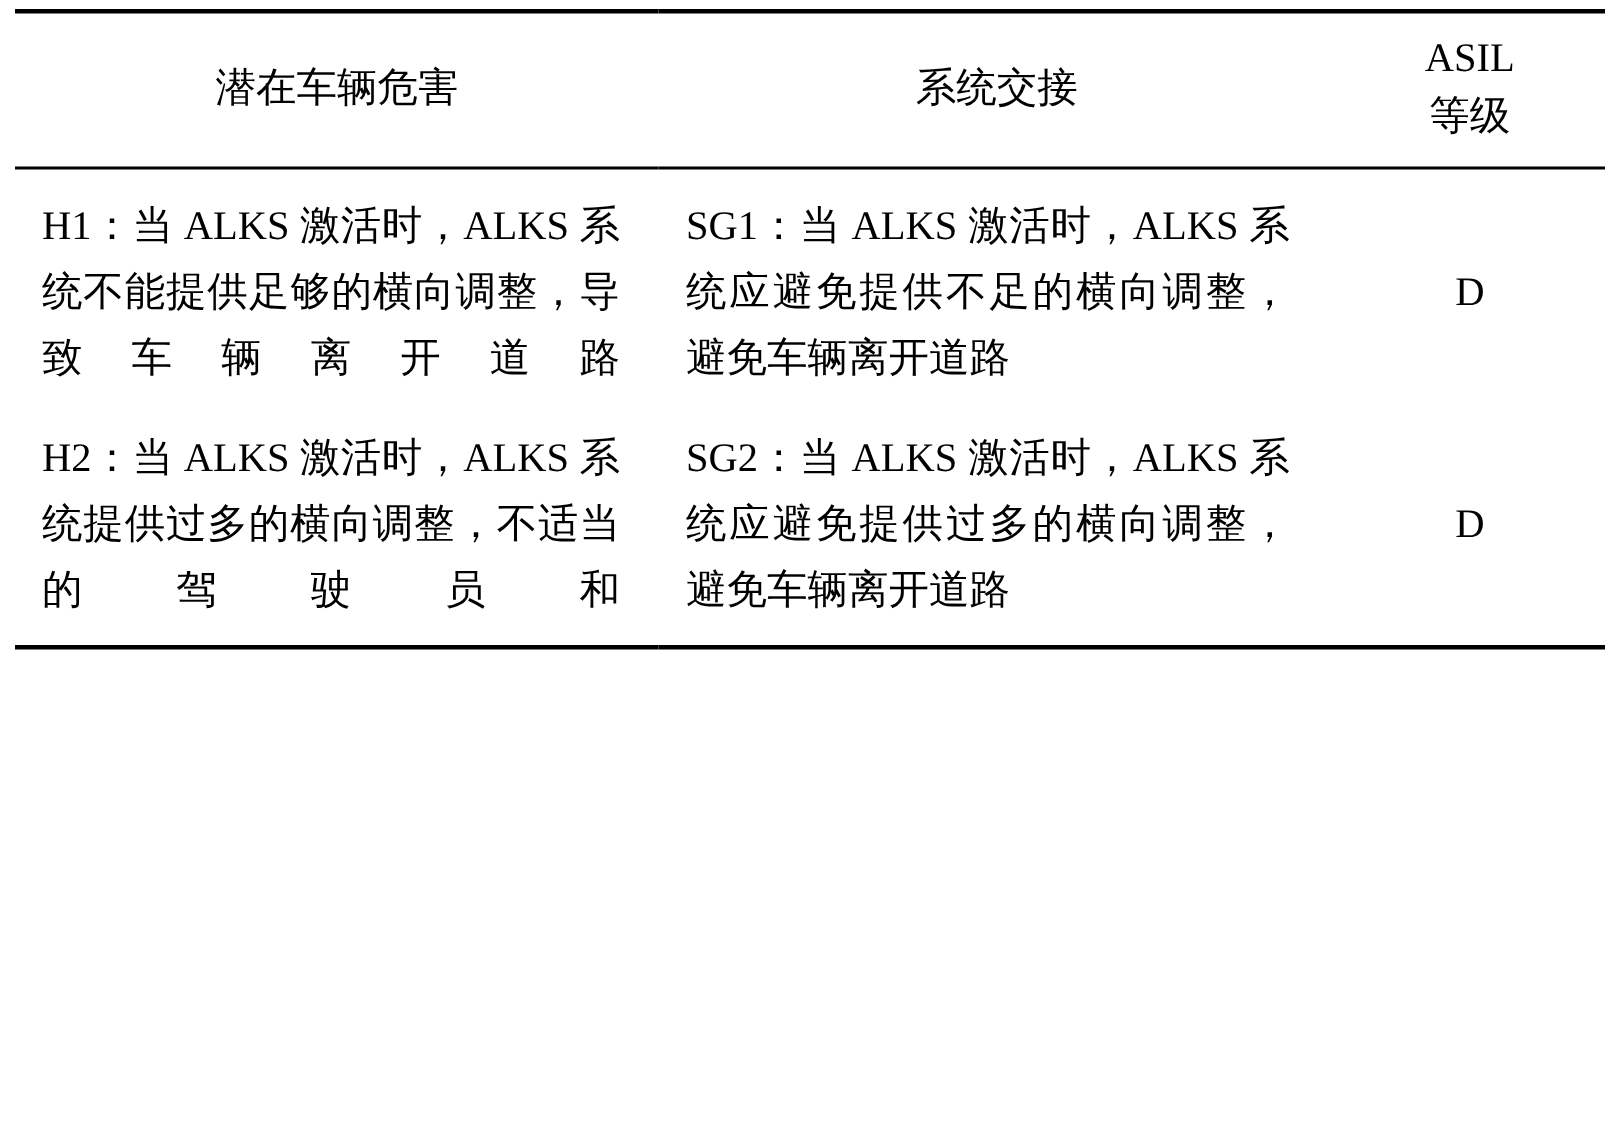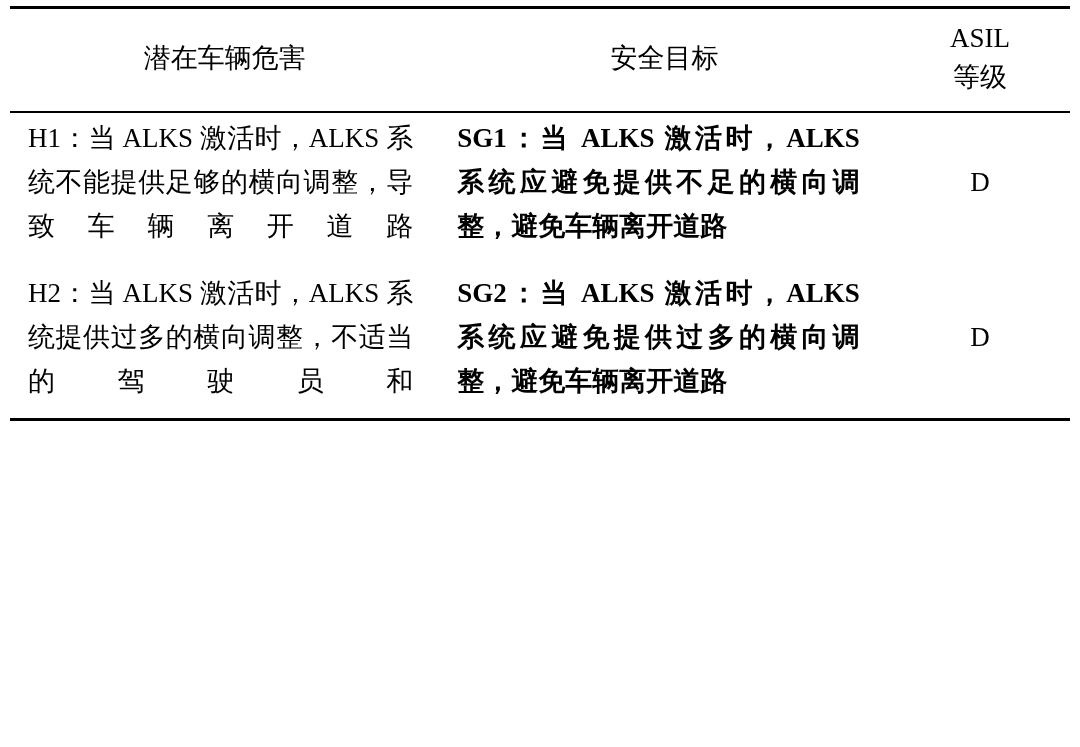--- a/index.html
+++ b/index.html
@@ -62,27 +62,26 @@
     text-align: justify;
     text-align-last: justify;
     padding-left: 18px;
     padding-right: 26px;
   }
   td.cell-goal {
     text-align: justify;
     text-align-last: left;
     padding-left: 18px;
     padding-right: 30px;
-    font-weight: bold;
   }
   td.cell-asil {
     text-align: center;
     font-size: 27px;
   }
-  .row-h1 td { padding-top: 4px; padding-bottom: 10px; }
+  .row-h1 td { padding-top: 16px; padding-bottom: 10px; }
   .row-h3 td { padding-bottom: 16px; }
 
   
   .just-block {
     display: block;
     text-align: justify;
     text-align-last: justify;
   }
   .left-last {
     text-align-last: left;
@@ -97,21 +96,21 @@
       <col class="c1">
       <col class="c2">
       <col class="c3">
     </colgroup>
     <thead>
       <tr>
         <th>
           <span class="hdr-line">潜在车辆危害</span>
         </th>
         <th>
-          <span class="hdr-line">安全目标</span>
+          <span class="hdr-line">系统交接</span>
         </th>
         <th>
           <span class="hdr-line">ASIL</span>
           <span class="hdr-line">等级</span>
         </th>
       </tr>
     </thead>
     <tbody>
       <tr class="data-row row-h1">
         <td class="cell-hazard">

